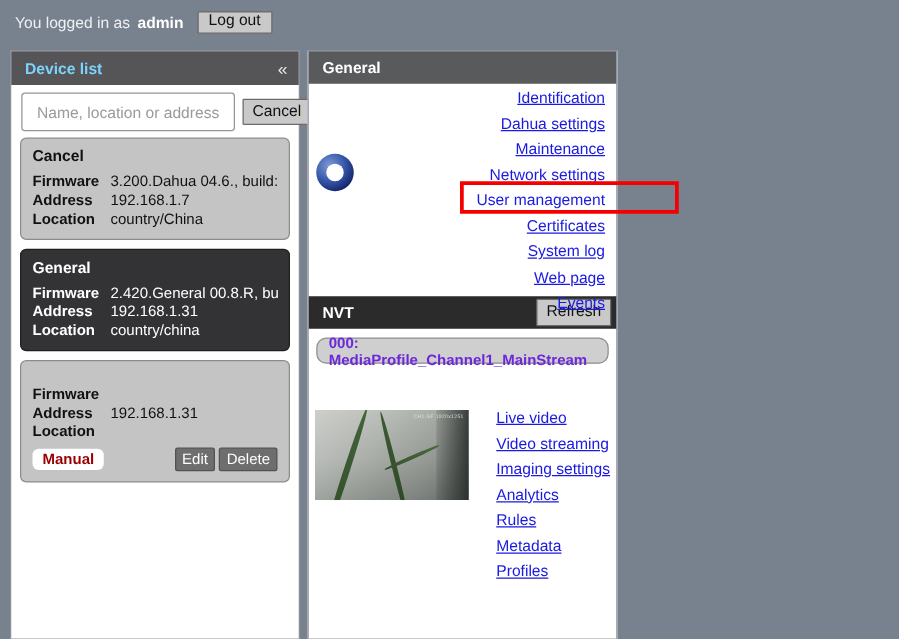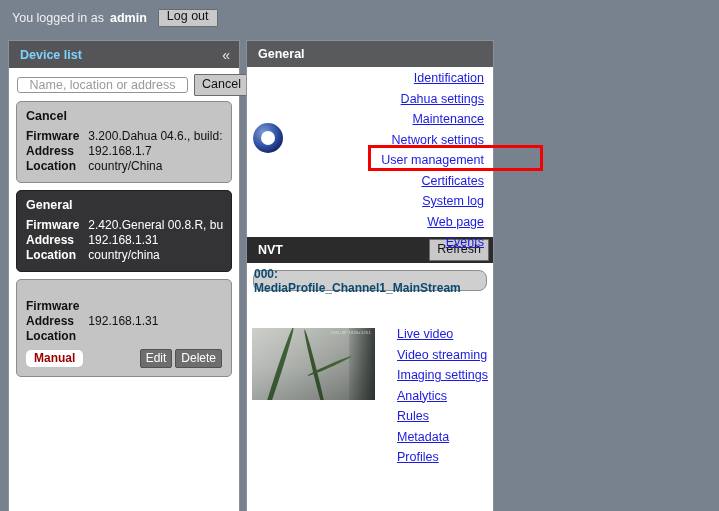--- a/index.html
+++ b/index.html
@@ -82,21 +82,21 @@
     cursor: pointer;
   }
   #device-search-row {
     display: flex;
     align-items: center;
     gap: 6px;
     padding: 6px 8px 5px 8px;
   }
   #device-search-input {
     flex: 1 1 auto;
-    height: 16px;
+    height: 31px;
     border: 1px solid #949494;
     border-radius: 3px;
     background: #fff;
     font-size: 12.5px;
     font-family: "Liberation Sans", sans-serif;
     color: #15803d;
     text-align: center;
     padding: 0 4px;
     box-sizing: border-box;
     outline: none;
@@ -277,24 +277,25 @@
   
   #nvt-body { position: relative; height: 215px; }
   #profile-bar {
     margin: 7px 6px 0 6px;
     background: #cfcfcf;
     border: 1px solid #8d8d8d;
     border-radius: 8px;
     height: 21px;
     display: flex;
     align-items: center;
+    padding-left: 9px;
     box-sizing: border-box;
     font-weight: bold;
     font-size: 12px;
-    color: #0c4a6e;
+    color: #6d28d9;
     cursor: pointer;
   }
   #video-thumb {
     position: absolute;
     left: 5px;
     top: 58px;
     width: 123px;
     height: 72px;
     overflow: hidden;
     background: #9ea3a0;

